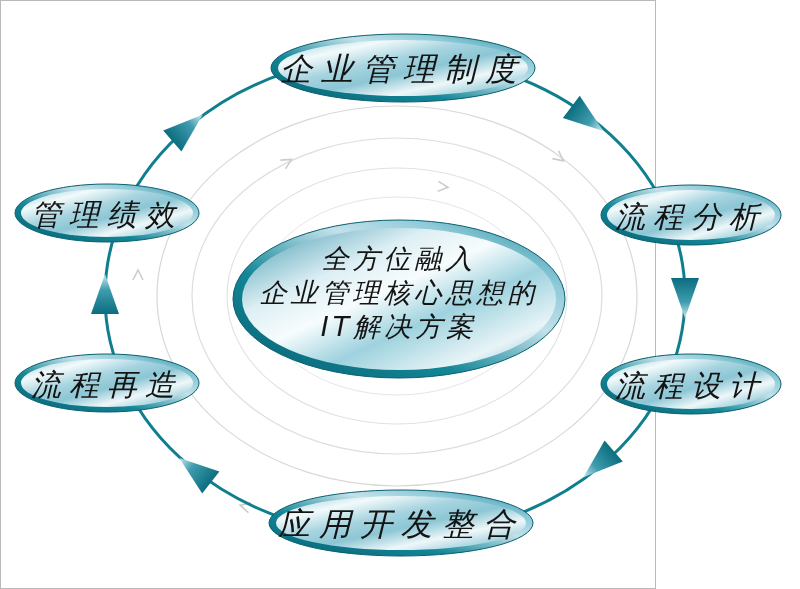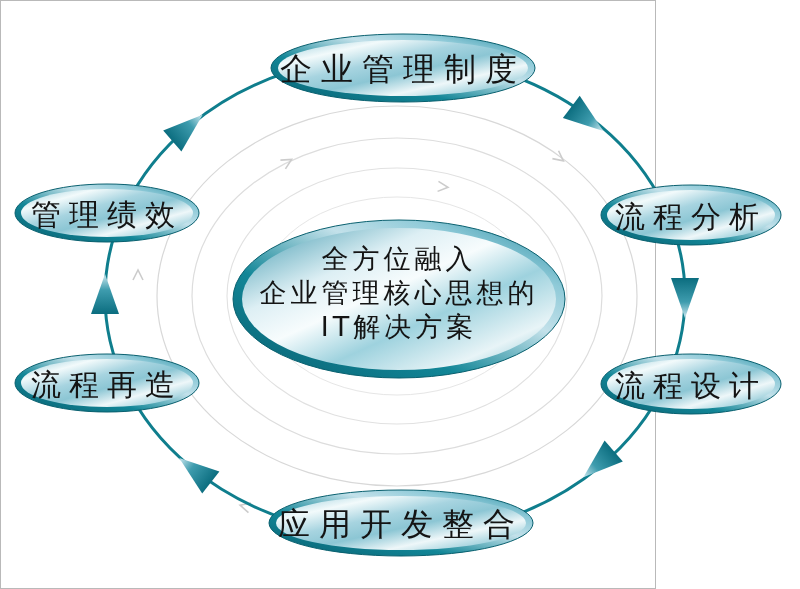--- a/index.html
+++ b/index.html
@@ -4,20 +4,21 @@
 <style>
   html, body { margin: 0; padding: 0; background: #fff; }
   .frame {
     position: relative;
     width: 656px;
     height: 589px;
     box-sizing: border-box;
     border: 1px solid #b9b9b9;
     background: #ffffff;
     font-family: "DejaVu Sans", sans-serif;
+    font-style: italic;
   }
   svg { display: block; }
   .node-label-lg {
     font-family: "DejaVu Sans", sans-serif;
     font-size: 32px; font-weight: 500; letter-spacing: 9px;
     fill: #141414; text-anchor: middle; dominant-baseline: central;
   }
   .node-label-md {
     font-family: "DejaVu Sans", sans-serif;
     font-size: 30px; font-weight: 500; letter-spacing: 8px;

